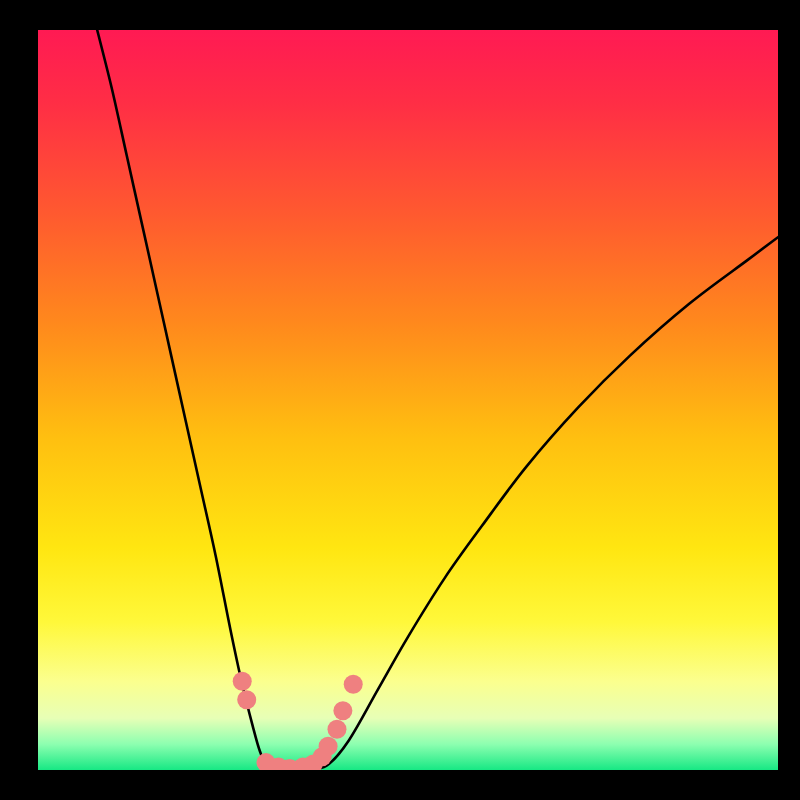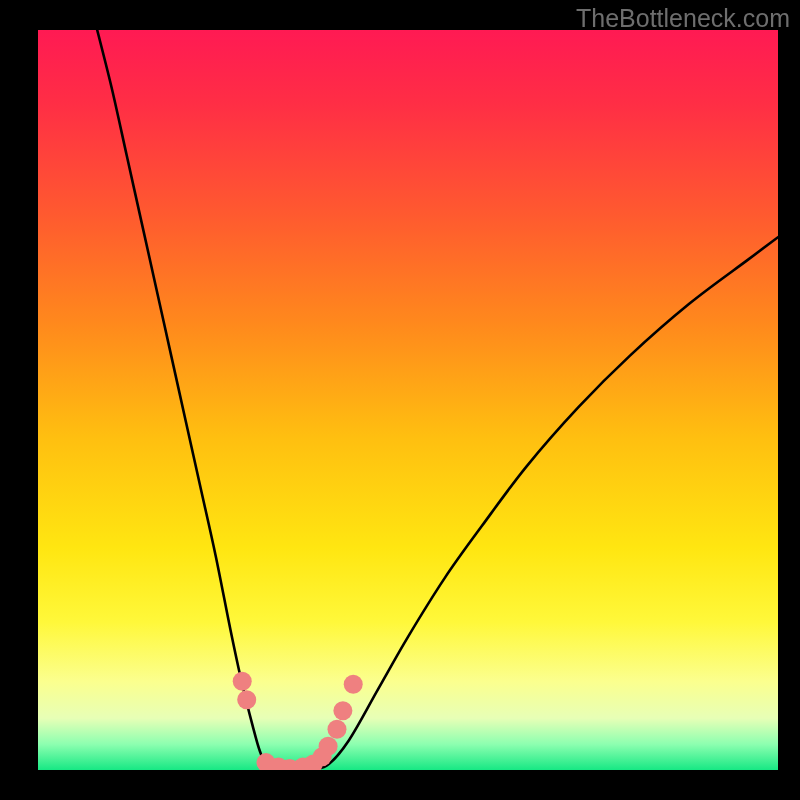--- a/index.html
+++ b/index.html
@@ -77,14 +77,13 @@
           <circle cx="275.28" cy="734.08" r="9.5" fill="#ef8080" stroke="#c85a5a" stroke-width="0"></circle>
           <circle cx="284.16" cy="726.68" r="9.5" fill="#ef8080" stroke="#c85a5a" stroke-width="0"></circle>
           <circle cx="290.08" cy="716.32" r="9.5" fill="#ef8080" stroke="#c85a5a" stroke-width="0"></circle>
           <circle cx="298.96" cy="699.30" r="9.5" fill="#ef8080" stroke="#c85a5a" stroke-width="0"></circle>
           <circle cx="304.88" cy="680.80" r="9.5" fill="#ef8080" stroke="#c85a5a" stroke-width="0"></circle>
           <circle cx="315.24" cy="654.16" r="9.5" fill="#ef8080" stroke="#c85a5a" stroke-width="0"></circle>
         </g>
     </svg>
   </div>
 
-  <div class="watermark">TheBottleneck.com</div>
 </div>
 
 </body></html>

